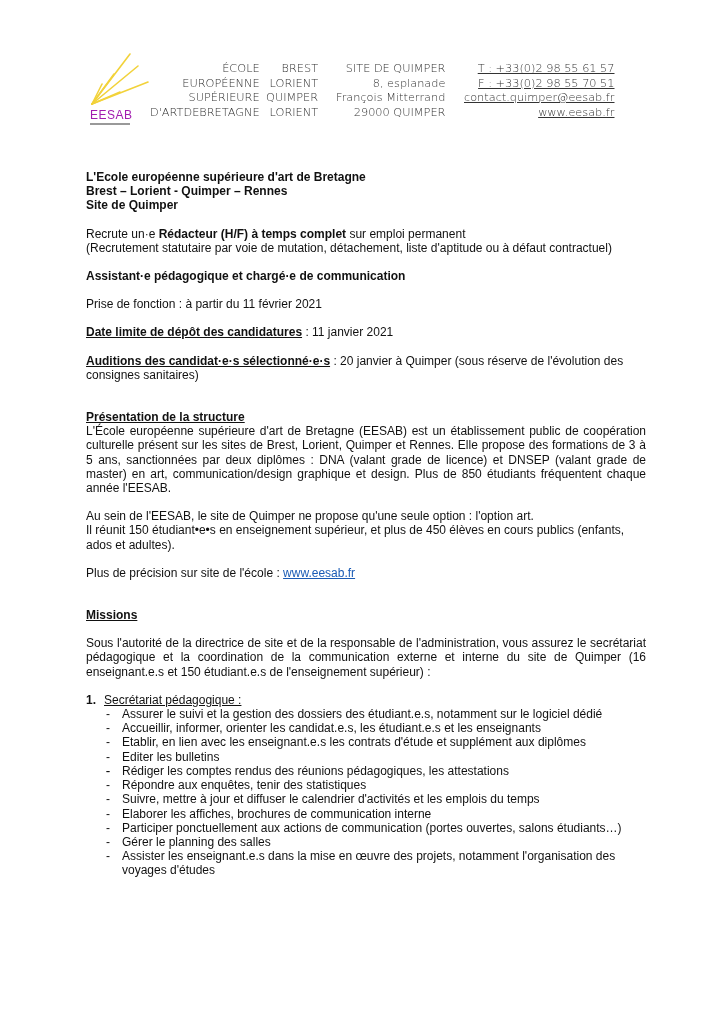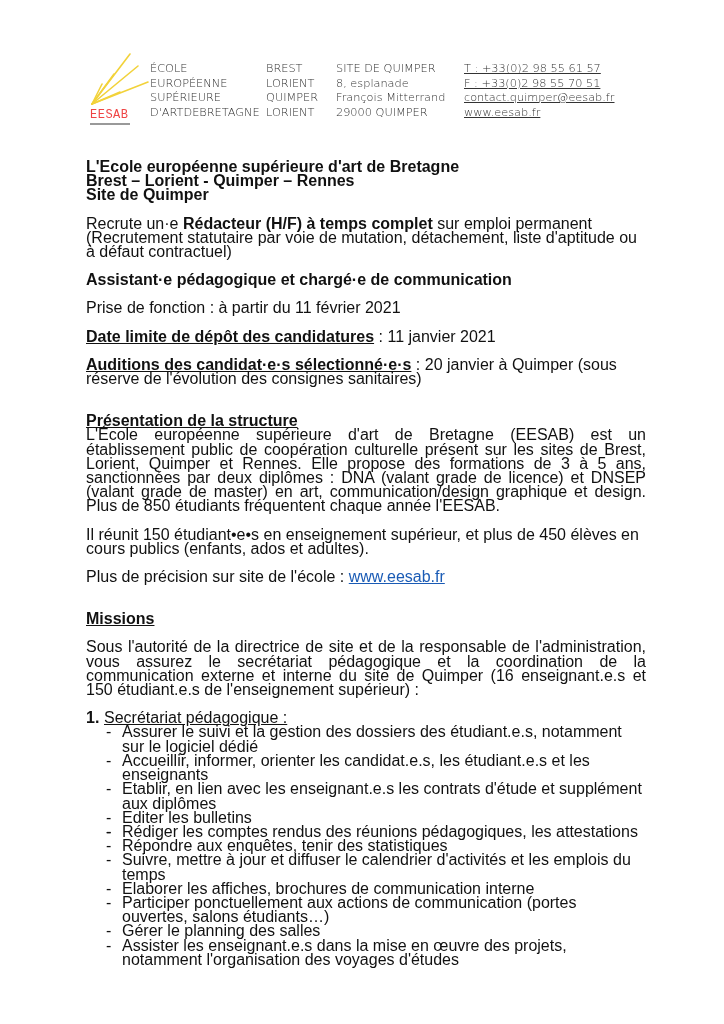--- a/index.html
+++ b/index.html
@@ -1,28 +1,28 @@
 <!DOCTYPE html>
 <html><head>
 <meta charset="utf-8">
 <style>
   html, body { margin: 0; padding: 0; background: #ffffff; }
   body { width: 724px; height: 1024px; position: relative; overflow: hidden; font-family: "Liberation Sans", sans-serif; color: #111; }
   .header { position: absolute; top: 52px; left: 86px; width: 580px; height: 80px; }
   .logo { position: absolute; left: 0; top: 0; width: 70px; height: 80px; }
-  .logo-text { position: absolute; left: 4px; top: 56px; font-size: 12px; color: #ef4444; letter-spacing: 0.5px; font-family: Liberation Mono, monospace; }
+  .logo-text { position: absolute; left: 4px; top: 56px; font-size: 12px; color: #a21caf; letter-spacing: 0.5px; font-family: Liberation Sans, sans-serif; }
   .logo-sub { position: absolute; left: 4px; top: 71px; width: 40px; height: 2px; background: #999; }
   .hcol { position: absolute; top: 10px; font-size: 11.3px; line-height: 14.5px; color: #333; font-family: "DejaVu Sans", sans-serif; font-weight: 300; }
-  .hcol div { white-space: nowrap; }
+  .hcol div { white-space: nowrap; text-align: right; }
   .col-school { left: 64px; }
   .col-cities { left: 180px; }
   .col-site { left: 250px; }
   .col-contact { left: 378px; text-decoration: underline; }
 
-  .doc { position: absolute; left: 86px; top: 160px; width: 560px; font-size: 16px; line-height: 14.2px; }
+  .doc { position: absolute; left: 86px; top: 170px; width: 560px; font-size: 12px; line-height: 14.2px; }
   .doc p { margin: 0; }
   .b { font-weight: bold; }
   .u { text-decoration: underline; }
   .gap { height: 14px; }
   .justify { text-align: justify; }
   a.link { color: #1a5bb5; text-decoration: underline; }
   .list-title { margin-left: 20px; }
   .list-title .num { display: inline-block; width: 18px; }
   ul.dash { list-style: none; margin: 0; padding: 0; }
   ul.dash li { position: relative; padding-left: 36px; }
@@ -86,20 +86,21 @@
   <div class="gap"></div>
   <p><span class="b u">Date limite de dépôt des candidatures</span><span> : 11 janvier 2021</span></p>
   <div class="gap"></div>
   <p><span class="b u">Auditions des candidat·e·s sélectionné·e·s</span><span> : 20 janvier à Quimper (sous réserve de l'évolution des consignes sanitaires)</span></p>
   <div class="gap"></div>
   <div class="gap"></div>
 
   <p class="b u">Présentation de la structure</p>
   <p class="justify">L'École européenne supérieure d'art de Bretagne (EESAB) est un établissement public de coopération culturelle présent sur les sites de Brest, Lorient, Quimper et Rennes. Elle propose des formations de 3 à 5 ans, sanctionnées par deux diplômes : DNA (valant grade de licence) et DNSEP (valant grade de master) en art, communication/design graphique et design. Plus de 850 étudiants fréquentent chaque année l'EESAB.</p>
   <div class="gap"></div>
+  <p>Au sein de l'EESAB, le site de Quimper ne propose qu'une seule option : l'option art.</p>
   <p>Il réunit 150 étudiant•e•s en enseignement supérieur, et plus de 450 élèves en cours publics (enfants, ados et adultes).</p>
   <div class="gap"></div>
   <p><span>Plus de précision sur site de l'école : </span><a class="link">www.eesab.fr</a></p>
   <div class="gap"></div>
   <div class="gap"></div>
 
   <p class="b u">Missions</p>
   <div class="gap"></div>
   <p class="justify">Sous l'autorité de la directrice de site et de la responsable de l'administration, vous assurez le secrétariat pédagogique et la coordination de la communication externe et interne du site de Quimper (16 enseignant.e.s et 150 étudiant.e.s de l'enseignement supérieur) :</p>
   <div class="gap"></div>

